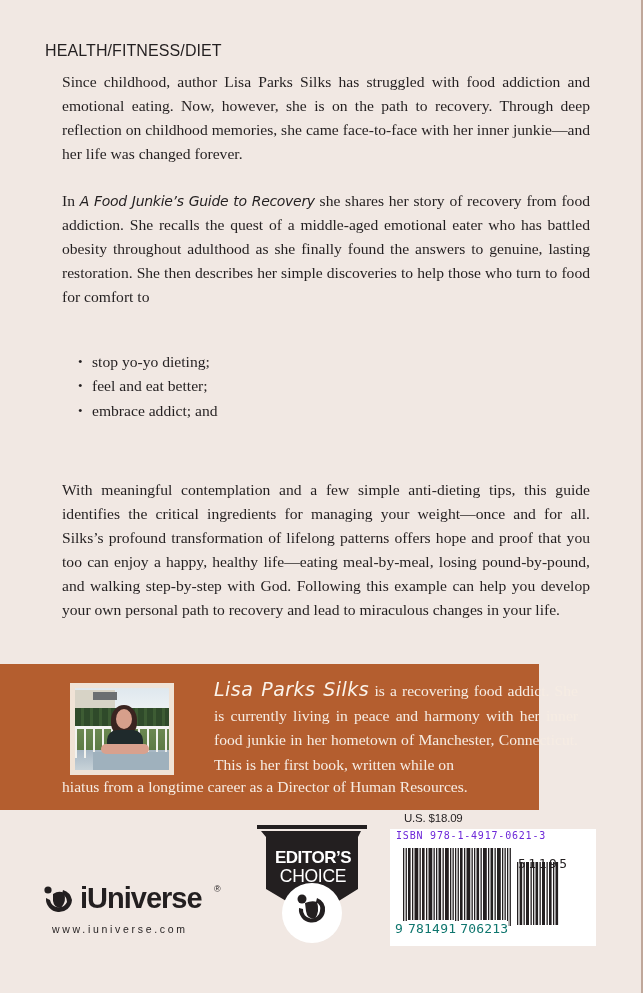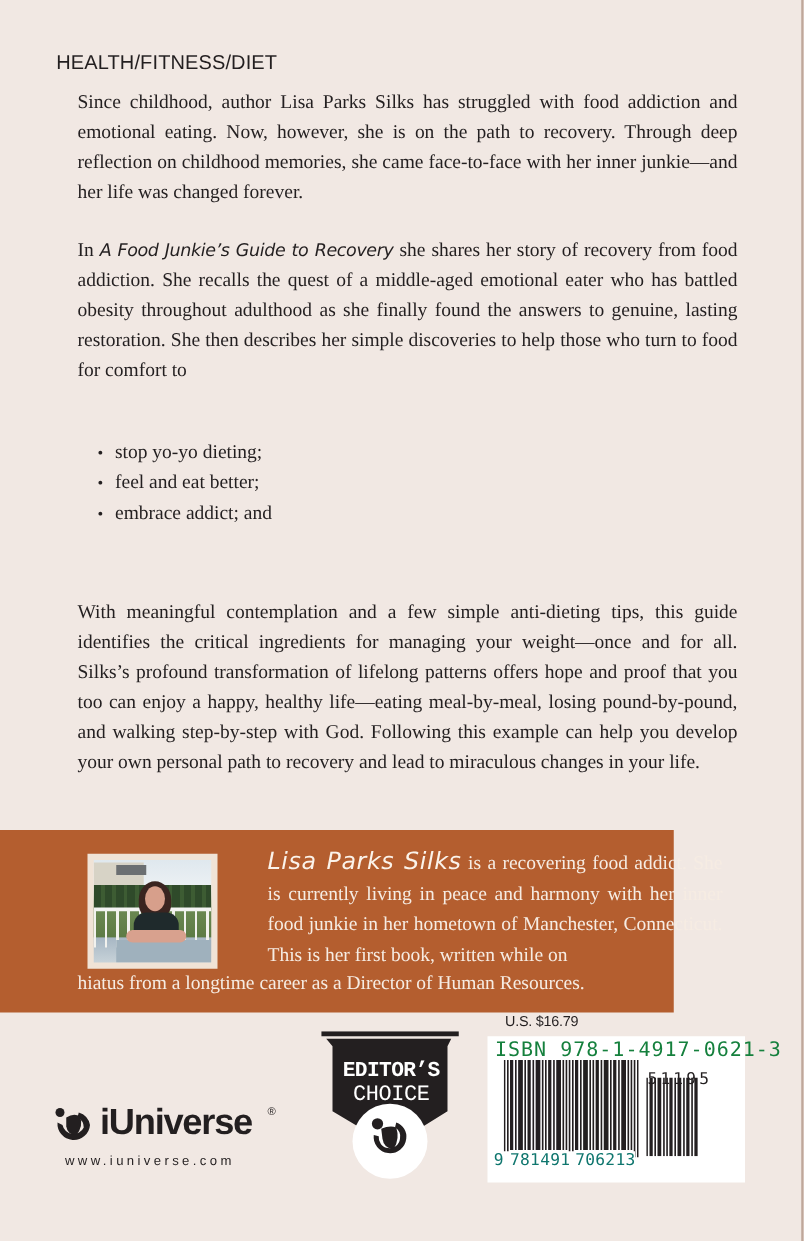--- a/index.html
+++ b/index.html
@@ -82,36 +82,36 @@
   .logo-reg { position:absolute; left:174px; top:6px; font-family:"Liberation Sans",sans-serif; font-size:9px; color:#231f20; }
   .logo-url {
     position:absolute; left:12px; top:45px; white-space:nowrap;
     font-family:"Liberation Sans", "DejaVu Sans", sans-serif; font-size:10.5px; letter-spacing:2.7px; color:#231f20;
   }
 
   
   .badge { position:absolute; left:257px; top:825px; width:112px; height:120px; }
   .badge-text {
     position:absolute; left:0; top:24px; width:112px; text-align:center;
-    font-family:Liberation Mono, monospace; color:#fff; line-height:18px;
+    font-family:Liberation Sans, sans-serif; color:#fff; line-height:18px;
   }
   .badge-text .l1 { display:block; font-weight:bold; font-size:17px; letter-spacing:-0.5px; }
   .badge-text .l2 { display:block; font-size:17.5px; letter-spacing:-0.3px; }
 
   
   .price {
     position:absolute; left:404px; top:812px;
     font-family:"Liberation Sans", "DejaVu Sans", sans-serif; font-size:11.5px; color:#231f20; letter-spacing:-0.2px;
   }
   .barcode-box {
     position:absolute; left:390px; top:829px; width:206px; height:117px; background:#fff;
   }
   .isbn-line {
     position:absolute; left:6px; top:1px;
-    font-family:"DejaVu Sans Mono", "Liberation Mono", monospace; font-size:16px; letter-spacing:0.8px; color:#15803d; white-space:nowrap;
+    font-family:"DejaVu Sans Mono", "Liberation Mono", monospace; font-size:10px; letter-spacing:0.8px; color:#6d28d9; white-space:nowrap;
   }
   .bars-main { position:absolute; left:13px; top:19px; width:108px; height:78px; }
   .bars-addon { position:absolute; left:127px; top:33px; width:42px; height:63px; }
   .addon-digits {
     position:absolute; left:128px; top:27px; font-family:"DejaVu Sans Mono", monospace; font-size:13px; letter-spacing:2.5px; color:#231f20;
   }
   .ean-digits {
     position:absolute; left:5px; top:92px; font-family:"DejaVu Sans Mono", monospace; font-size:13px; color:#0f766e; white-space:nowrap; background:#fff; letter-spacing:0.2px;
   }
   .ean-digits .first { margin-right:5px; }
@@ -174,21 +174,21 @@
     <circle cx="45" cy="74" r="4.5" fill="#231f20"></circle>
     <path d="M42 83 A13 13 0 0 0 68 86 A12 12 0 0 0 60 73 L59 77 A8 8 0 0 1 63 86 A8 8 0 0 1 46 84 Z" fill="#231f20"></path>
     <path d="M48 78 Q55 75 60 77 Q63 86 58 94 Q50 94 49 86 Z" fill="#231f20"></path>
   </svg>
   <div class="badge-text">
     <span class="l1">EDITOR’S</span>
     <span class="l2">CHOICE</span>
   </div>
 </div>
 
-<div class="price">U.S. $16.79</div>
+<div class="price">U.S. $18.09</div>
 
 <div class="barcode-box">
   <div class="isbn-line">ISBN 978-1-4917-0621-3</div>
   <svg class="bars-main" viewBox="0 0 108 78" preserveAspectRatio="none">
     <g fill="#231f20">
       <rect x="0" y="0" width="1.3" height="78"></rect>
         <rect x="2.6" y="0" width="1.3" height="78"></rect>
       <rect x="5" y="0" width="2.6" height="72"></rect>
         <rect x="9" y="0" width="1.3" height="72"></rect>
       <rect x="11.5" y="0" width="3.8" height="72"></rect>

